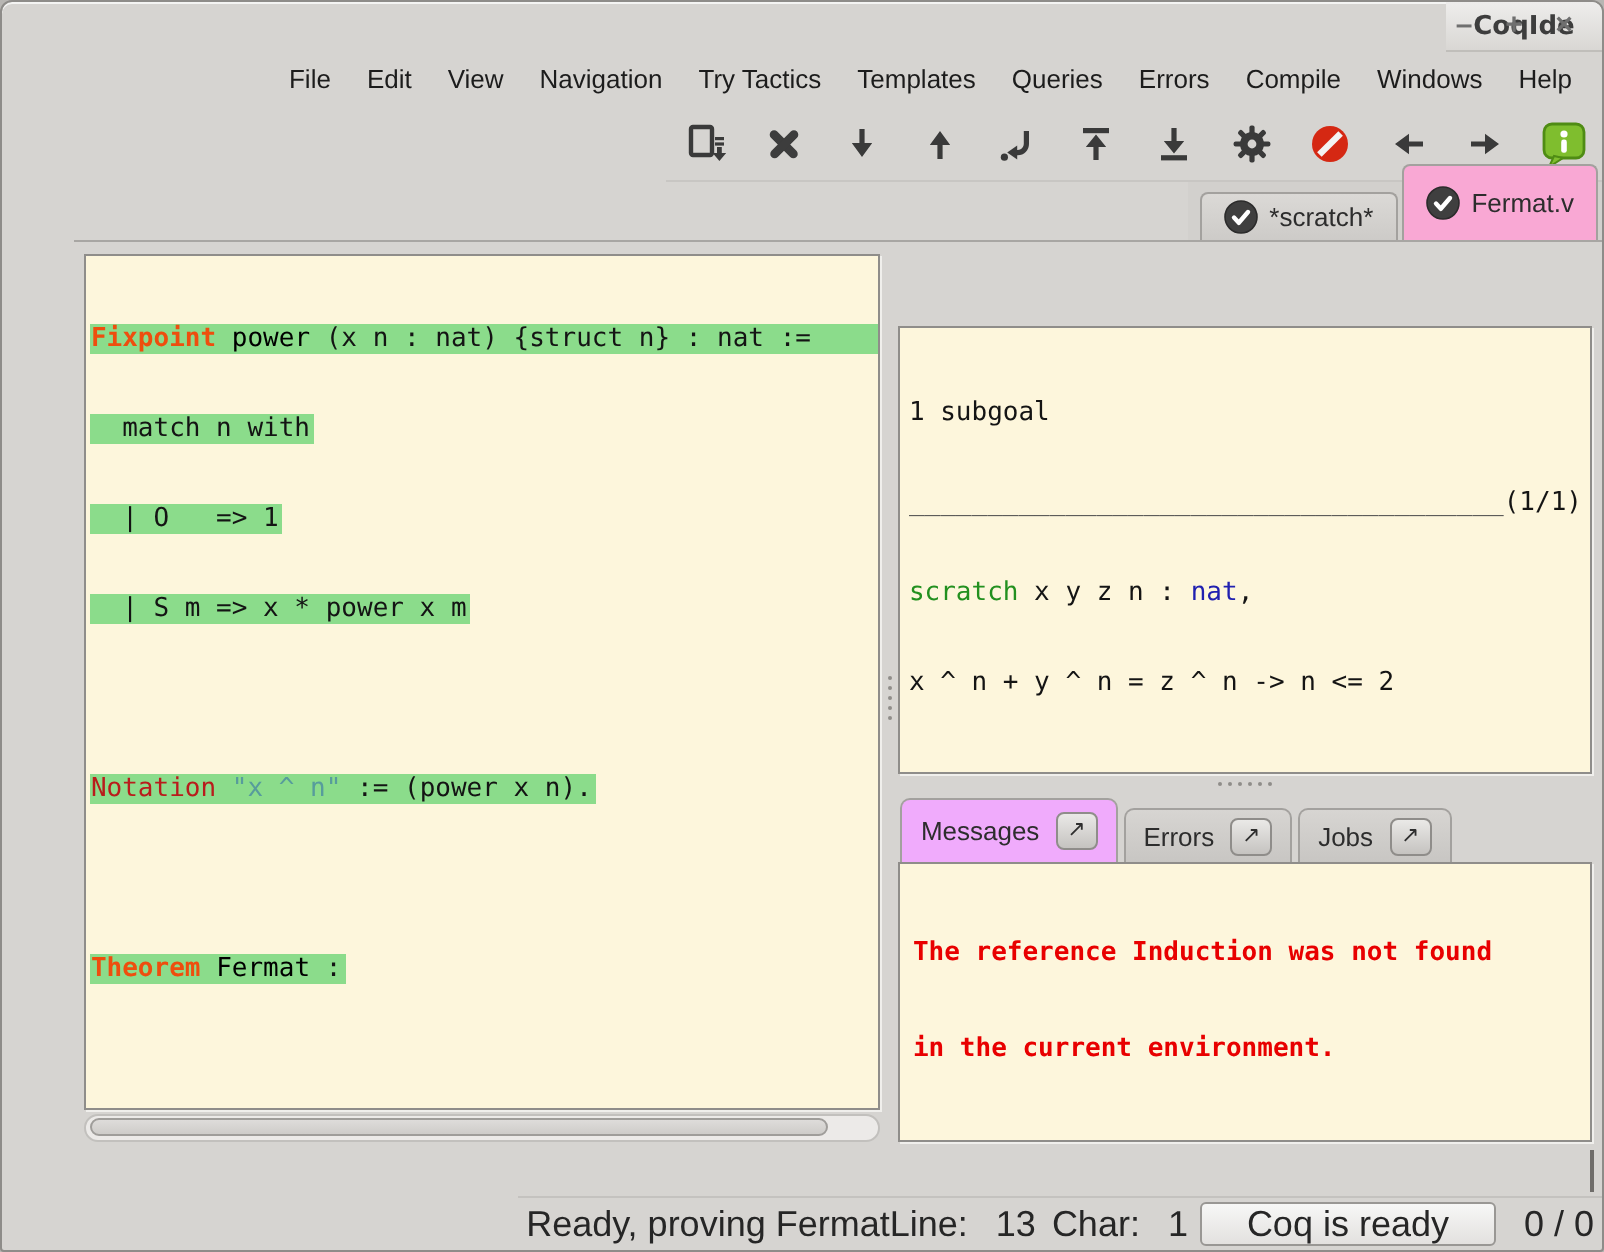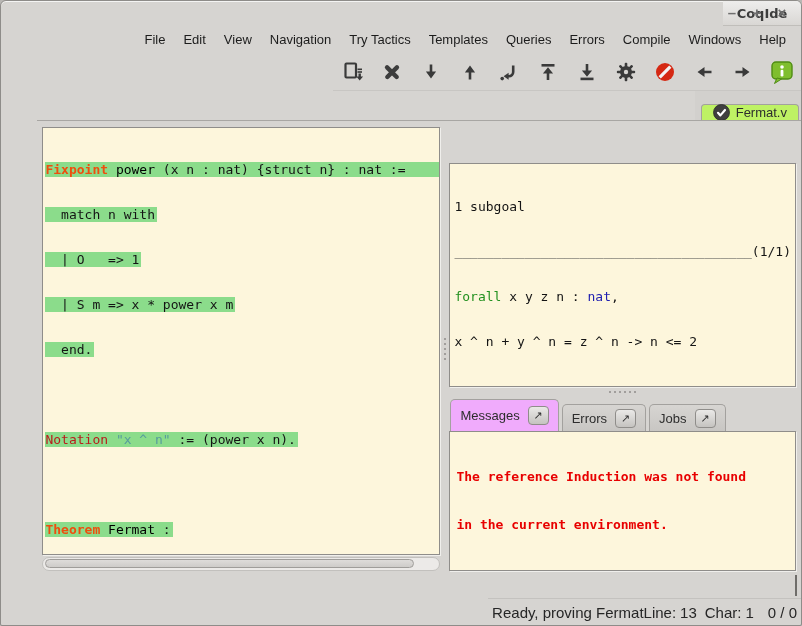--- a/index.html
+++ b/index.html
@@ -34,21 +34,21 @@
   .toolbar{height:38px;display:flex;align-items:center;padding:0 6px;gap:12px;flex:none;
     border-bottom:1px solid #c8c6c3;}
   .tool-btn{width:27px;height:27px;display:flex;align-items:center;justify-content:center;border-radius:3px;}
   .tool-btn svg{display:block;}
 
   
   .tabbar{height:29px;display:flex;align-items:flex-end;padding-left:6px;flex:none;background:#d2d0cd;}
   .tab{display:flex;align-items:center;gap:6px;border:1px solid #a3a19e;border-bottom:none;
     border-radius:4px 4px 0 0;padding:0 11px;font-size:13px;color:#2d2d2d;
     background:linear-gradient(#dbd9d6,#cdcbc8);height:24px;margin-right:2px;}
-  .tab.active{background:#bef264;height:16px;}
+  .tab.active{background:#f9a8d4;height:38px;}
   .tab svg{display:block;}
 
   
   .main{flex:1;display:flex;padding:6px 5px 2px 5px;border-top:1px solid #a8a6a3;min-height:0;}
   .panel{background:#fdf6dc;border:1px solid #8f8d8a;box-shadow:1px 1px 0 #f0efec;}
 
   .left-pane{width:398px;flex:none;display:flex;flex-direction:column;min-height:0;}
   .editor{flex:1;overflow:hidden;font-family:"DejaVu Sans Mono",monospace;font-size:13px;
     line-height:15px;padding:4px 0 0 2px;white-space:pre;color:#141414;}
   .code-line{height:15px;}
@@ -87,24 +87,24 @@
     display:flex;align-items:center;justify-content:center;color:#2f2f2f;}
 
   .messages{flex:1;font-family:"DejaVu Sans Mono",monospace;font-size:13px;line-height:16px;
     padding:5px 6px;color:#e80000;white-space:pre;font-weight:bold;overflow:hidden;}
 
   
   .progress-row{height:25px;flex:none;padding:2px 4px;}
   .progress-track{height:100%;border:1px solid #6f6d6a;background:#97e897;
     box-shadow:inset 1px 1px 0 rgba(255,255,255,.4);}
   .statusbar{height:27px;flex:none;display:flex;align-items:center;padding:0 4px;
-    font-size:15px;color:#262626;border-top:1px solid #c4c2bf;}
+    font-size:18px;color:#262626;border-top:1px solid #c4c2bf;}
   .status-left{flex:1;}
   .status-right{display:flex;align-items:center;}
-  .lbl-gap{margin-left:4px;}
+  .lbl-gap{margin-left:14px;}
   .lbl-gap2{margin-left:8px;}
   .coq-btn{min-width:148px;height:22px;margin-left:6px;border:1px solid #999794;border-radius:3px;
     background:linear-gradient(#f7f7f6,#e3e1df);display:flex;align-items:center;justify-content:center;}
   .ratio{margin-left:14px;}
 </style>
 </head>
 <body>
 
 <div class="window">
 
@@ -215,38 +215,44 @@
       <svg width="26" height="26" viewBox="0 0 26 26">
         <rect x="3" y="3" width="20" height="17" rx="4" fill="#7fbe2e" stroke="#4f8c14" stroke-width="1.4"></rect>
         <path d="M8 19 l-2.5 5.5 7 -4.5 z" fill="#7fbe2e" stroke="#4f8c14" stroke-width="1"></path>
         <circle cx="13" cy="8" r="1.8" fill="#ffffff"></circle>
         <rect x="11.6" y="10.8" width="2.8" height="6.6" rx="1.2" fill="#ffffff"></rect>
       </svg>
     </div>
   </div>
 
   <div class="tabbar">
+    <div class="tab">
+      <svg width="17" height="17" viewBox="0 0 17 17">
+        <circle cx="8.5" cy="8.5" r="8" fill="#3f3f3f" stroke="#2b2b2b" stroke-width="0.8"></circle>
+        <path d="M5 8.8 l2.4 2.6 4.6 -5.4" fill="none" stroke="#ffffff" stroke-width="2.2" stroke-linecap="round" stroke-linejoin="round"></path>
+      </svg>
+      <span>*scratch*</span>
+    </div>
     <div class="tab active">
       <svg width="17" height="17" viewBox="0 0 17 17">
         <circle cx="8.5" cy="8.5" r="8" fill="#3f3f3f" stroke="#2b2b2b" stroke-width="0.8"></circle>
         <path d="M5 8.8 l2.4 2.6 4.6 -5.4" fill="none" stroke="#ffffff" stroke-width="2.2" stroke-linecap="round" stroke-linejoin="round"></path>
       </svg>
       <span>Fermat.v</span>
     </div>
   </div>
 
   <div class="main">
 
     <div class="left-pane">
       <div class="editor panel">
         <div class="code-line full"><span class="hl"><span class="seg-kw">Fixpoint</span><span> </span><span class="seg-id">power</span><span> (x n : nat) {struct n} : nat :=</span></span></div>
         <div class="code-line"><span class="hl"><span>  match n with</span></span></div>
         <div class="code-line"><span class="hl"><span>  | O   =&gt; 1</span></span></div>
         <div class="code-line"><span class="hl"><span>  | S m =&gt; x * power x m</span></span></div>
-        <div class="code-line"><span class="hl"><span>  end.</span></span></div>
         <div class="code-line"><span></span></div>
         <div class="code-line"><span class="hl"><span class="seg-kw2">Notation</span><span> </span><span class="seg-str">"x ^ n"</span><span> := (power x n).</span></span></div>
         <div class="code-line"><span></span></div>
         <div class="code-line"><span class="hl"><span class="seg-kw">Theorem</span><span> </span><span class="seg-id">Fermat</span><span> :</span></span></div>
         
         
         
         
       </div>
       <div class="hscroll">
@@ -259,21 +265,21 @@
         <i></i>
         <i></i>
         <i></i>
         <i></i>
       </div>
 
     <div class="right-pane">
       <div class="goals panel">
         <div>1 subgoal</div>
         <div><span class="goal-sep">______________________________________</span><span>(1/1)</span></div>
-        <div><span class="g-kw">forall</span><span> x y z n : </span><span class="g-type">nat</span><span>,</span></div>
+        <div><span class="g-kw">scratch</span><span> x y z n : </span><span class="g-type">nat</span><span>,</span></div>
         <div>x ^ n + y ^ n = z ^ n -&gt; n &lt;= 2</div>
       </div>
 
       <div class="hsplit">
           <i></i>
           <i></i>
           <i></i>
           <i></i>
           <i></i>
           <i></i>
@@ -311,17 +317,20 @@
     <div class="progress-track"></div>
   </div>
 
   <div class="statusbar">
     <span class="status-left">Ready, proving Fermat</span>
     <span class="status-right">
       <span>Line:</span>
       <span class="lbl-gap">13</span>
       <span class="lbl-gap2">Char:</span>
       <span class="lbl-gap">1</span>
+      <span class="coq-btn">
+          <span>Coq is ready</span>
+        </span>
       <span class="ratio">0 / 0</span>
     </span>
   </div>
 
 </div>
 
 </body></html>

